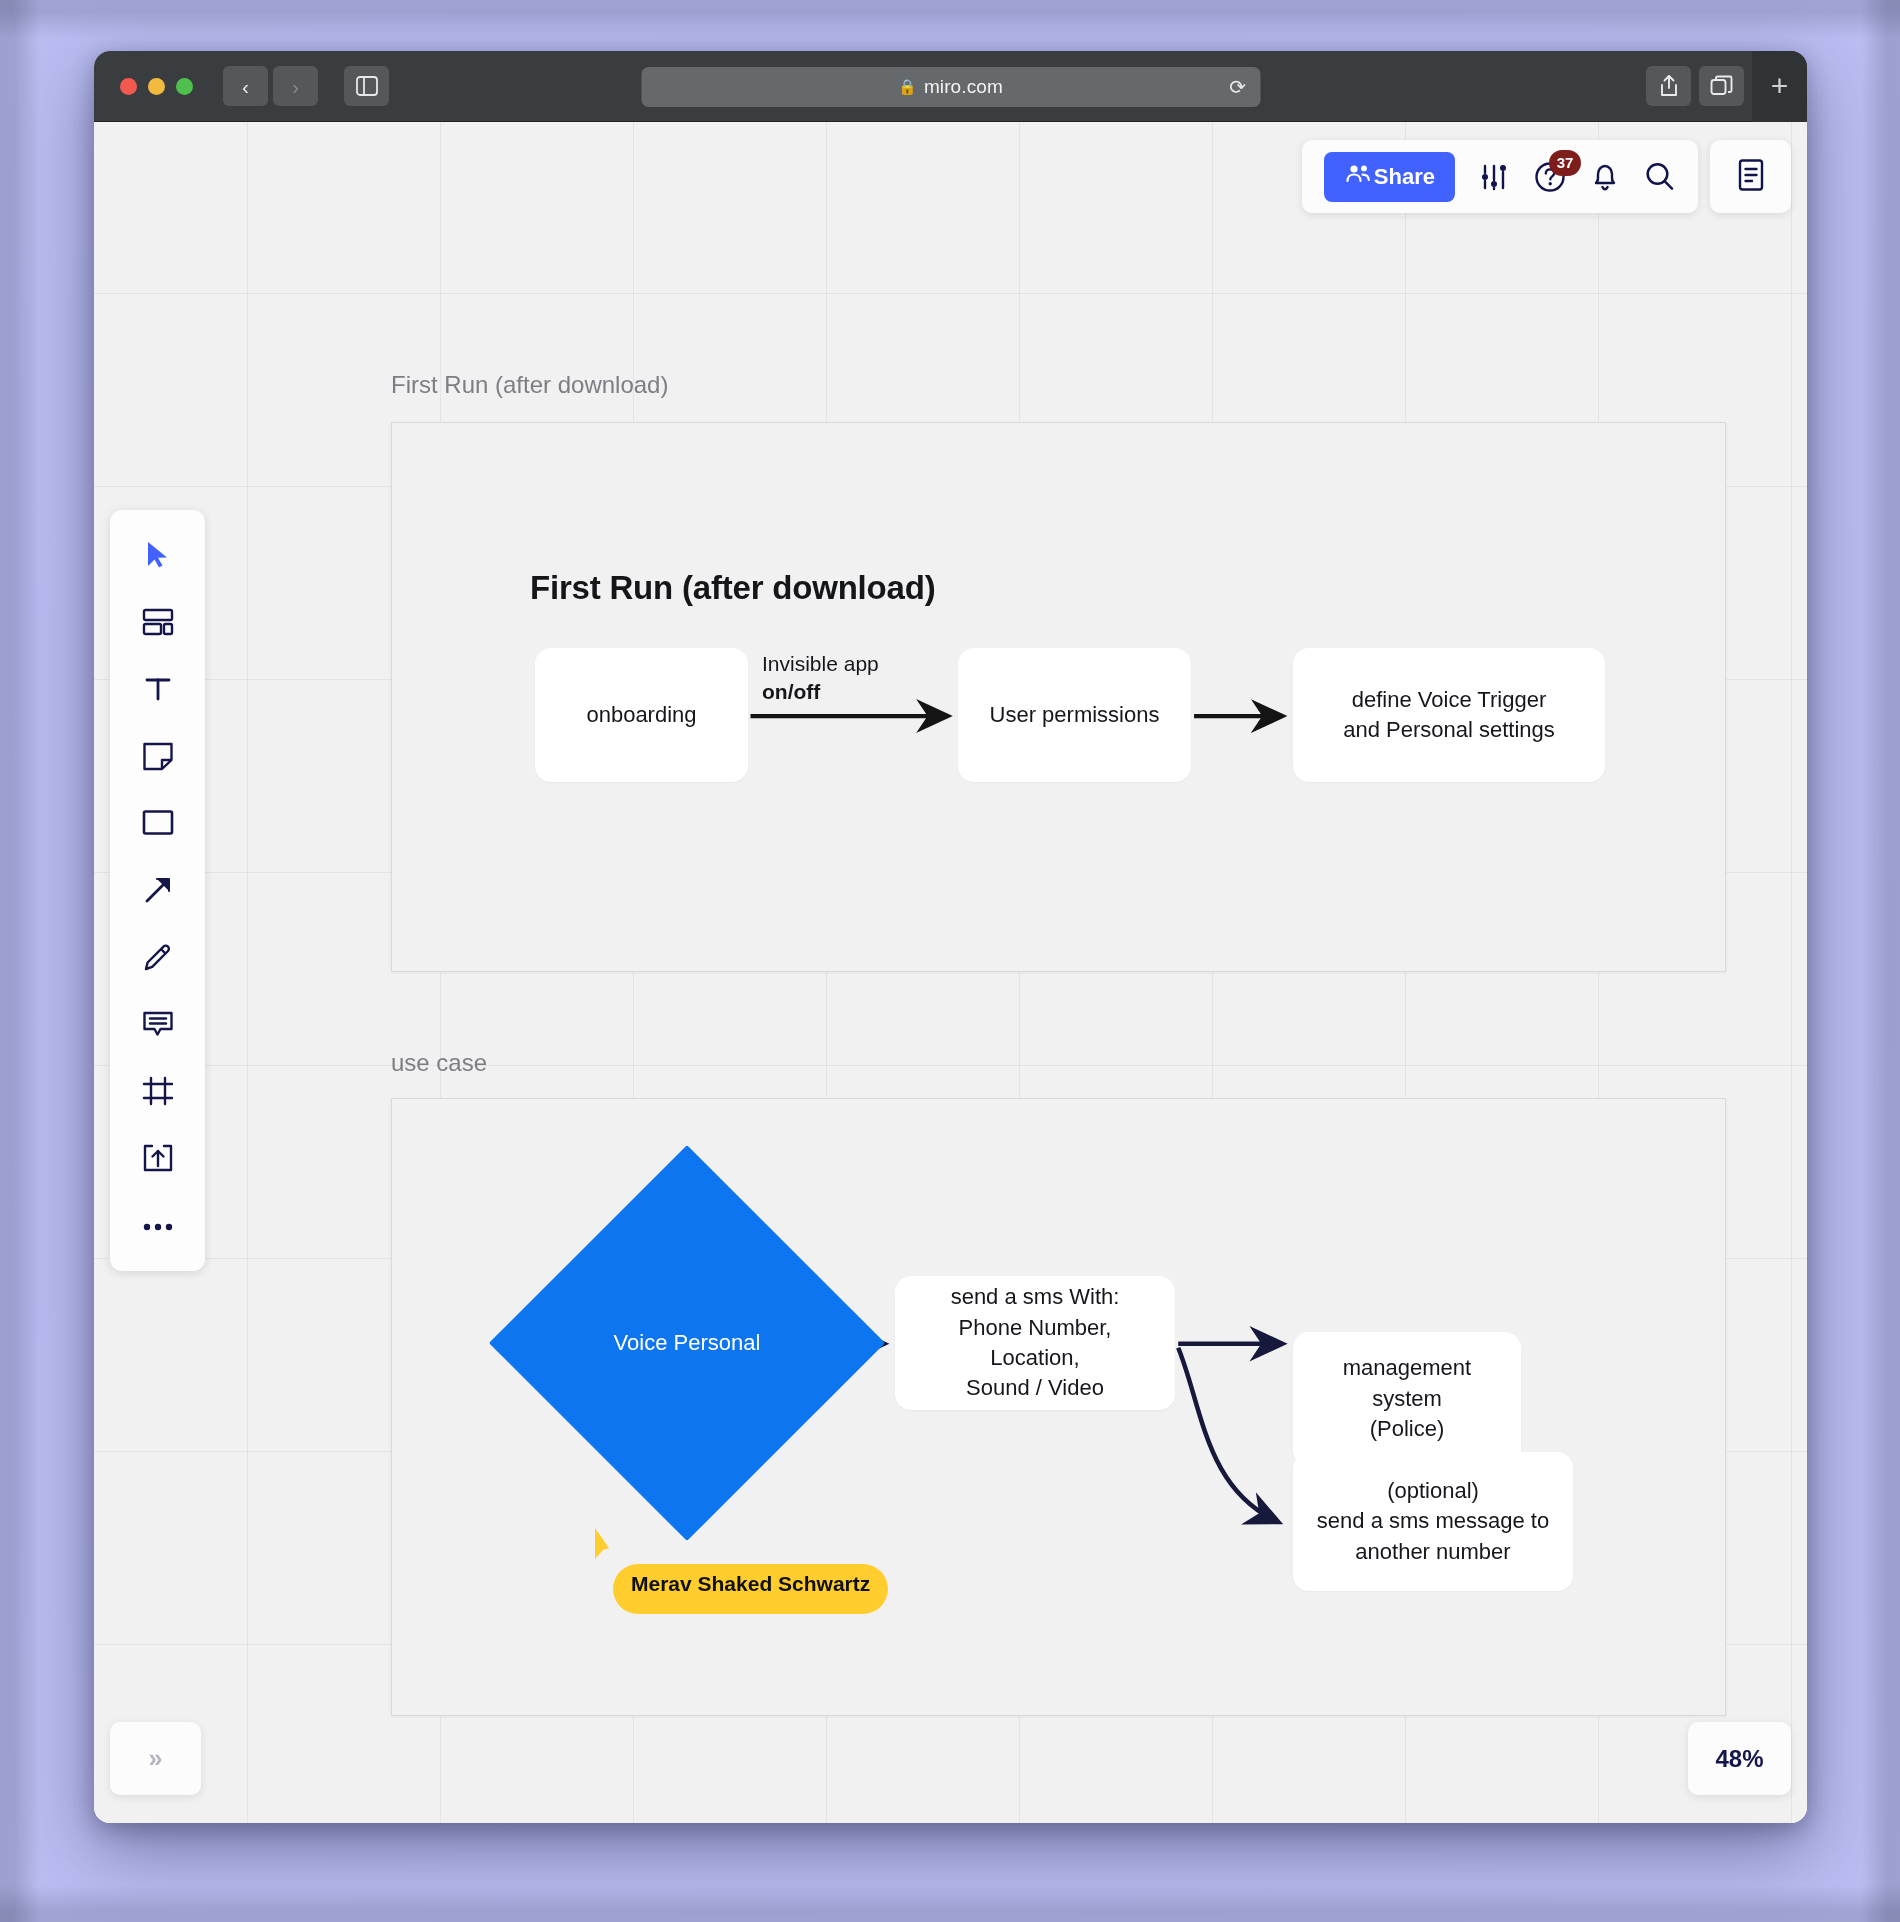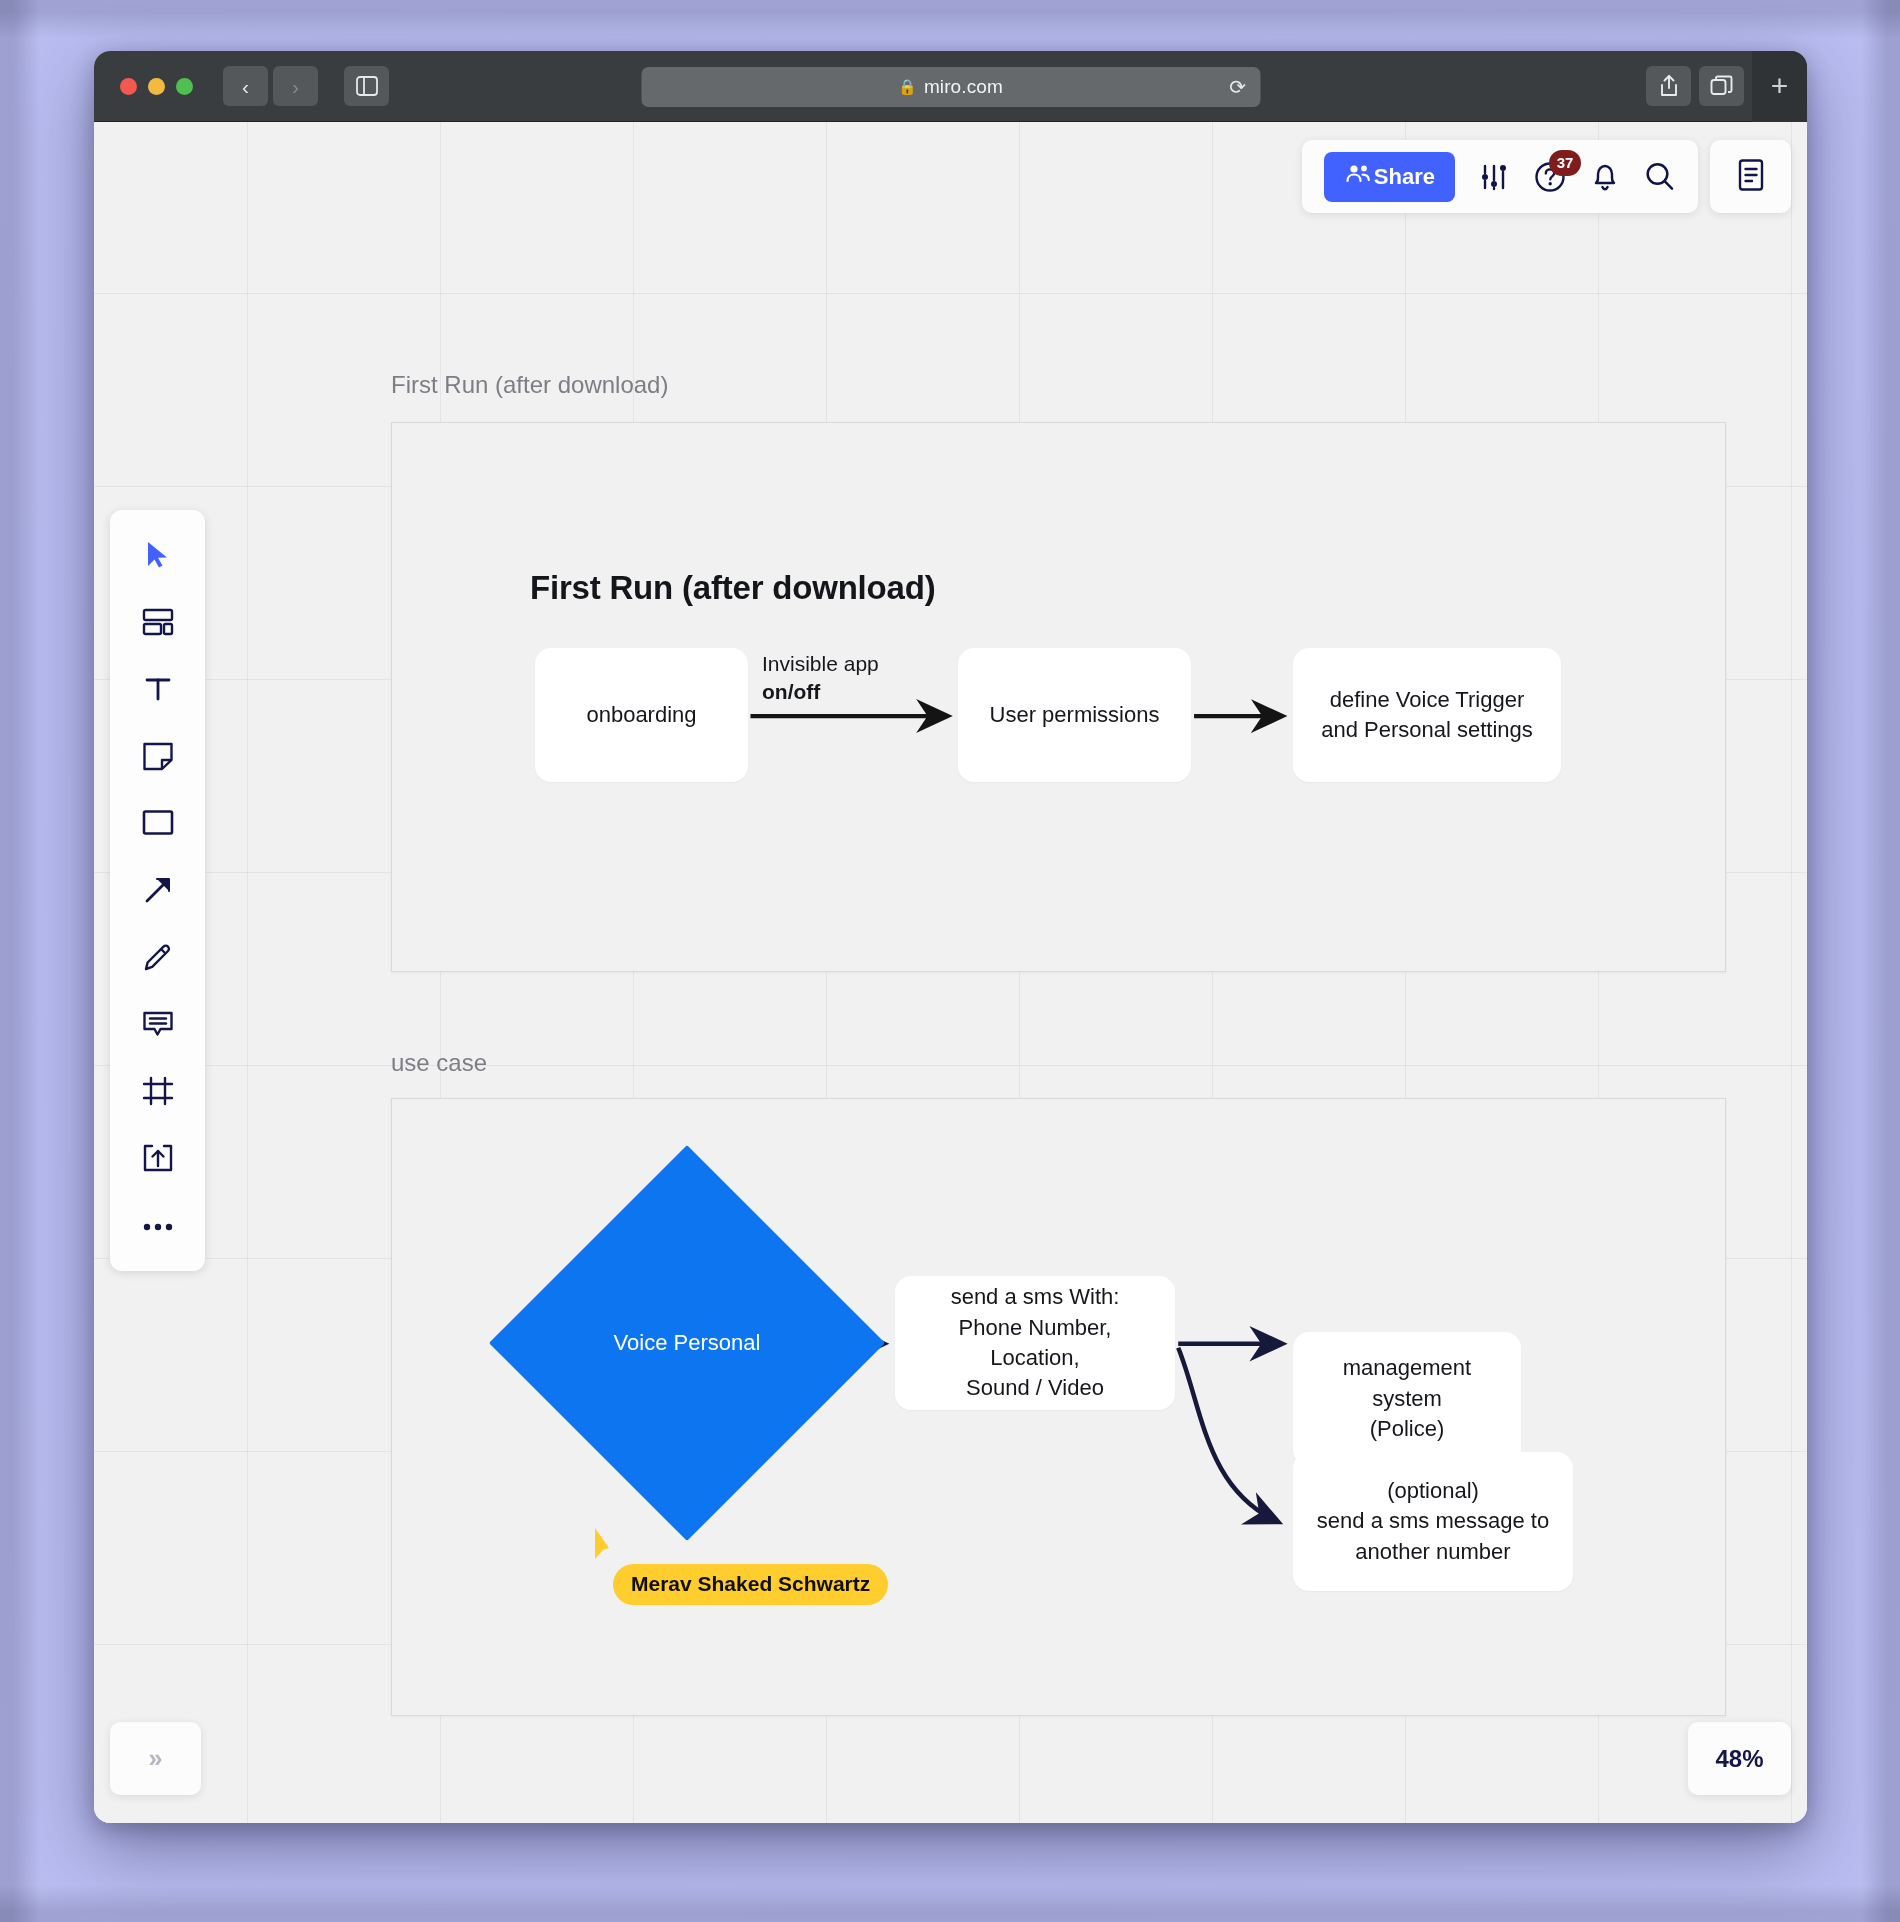--- a/index.html
+++ b/index.html
@@ -218,21 +218,21 @@
     display: flex; align-items: center; justify-content: center;
     text-align: center;
     color: #15171c;
     font-size: 22px;
     line-height: 1.38;
     padding: 10px 16px;
     box-shadow: 0 1px 2px rgba(0,0,0,.04);
   }
   #node-onboarding   { left: 441px;  top: 526px;  width: 213px; height: 134px; }
   #node-permissions  { left: 864px;  top: 526px;  width: 233px; height: 134px; }
-  #node-define       { left: 1199px; top: 526px;  width: 268px; height: 134px; }
+  #node-define       { left: 1199px; top: 526px;  width: 312px; height: 134px; }
 
   #node-sms          { left: 801px;  top: 1154px; width: 280px; height: 134px; }
   #node-police       { left: 1199px; top: 1210px; width: 228px; height: 134px; }
   #node-optional     { left: 1199px; top: 1330px; width: 280px; height: 139px; }
 
   #diamond {
     position: absolute;
     left: 453px; top: 1081px;
     width: 280px; height: 280px;
     background: #0e75f0;
@@ -262,21 +262,21 @@
   }
 
   
   #cursor-wrap { position: absolute; left: 499px; top: 1404px; }
   #cursor-arrow { position: absolute; left: 0; top: 0; }
   #cursor-name {
     position: absolute; left: 20px; top: 38px;
     background: #ffcd2e;
     color: #101010;
     border-radius: 989px;
-    padding: 8px 18px 9px;
+    padding: 8px 18px 18px;
     font-size: 21px; font-weight: 700;
     white-space: nowrap;
   }
 
   
   #collapse-btn {
     position: absolute; left: 16px; bottom: 28px;
     width: 91px; height: 73px;
     background: #fcfcfd; border-radius: 10px;
     box-shadow: 0 2px 8px rgba(30,30,60,.10);

